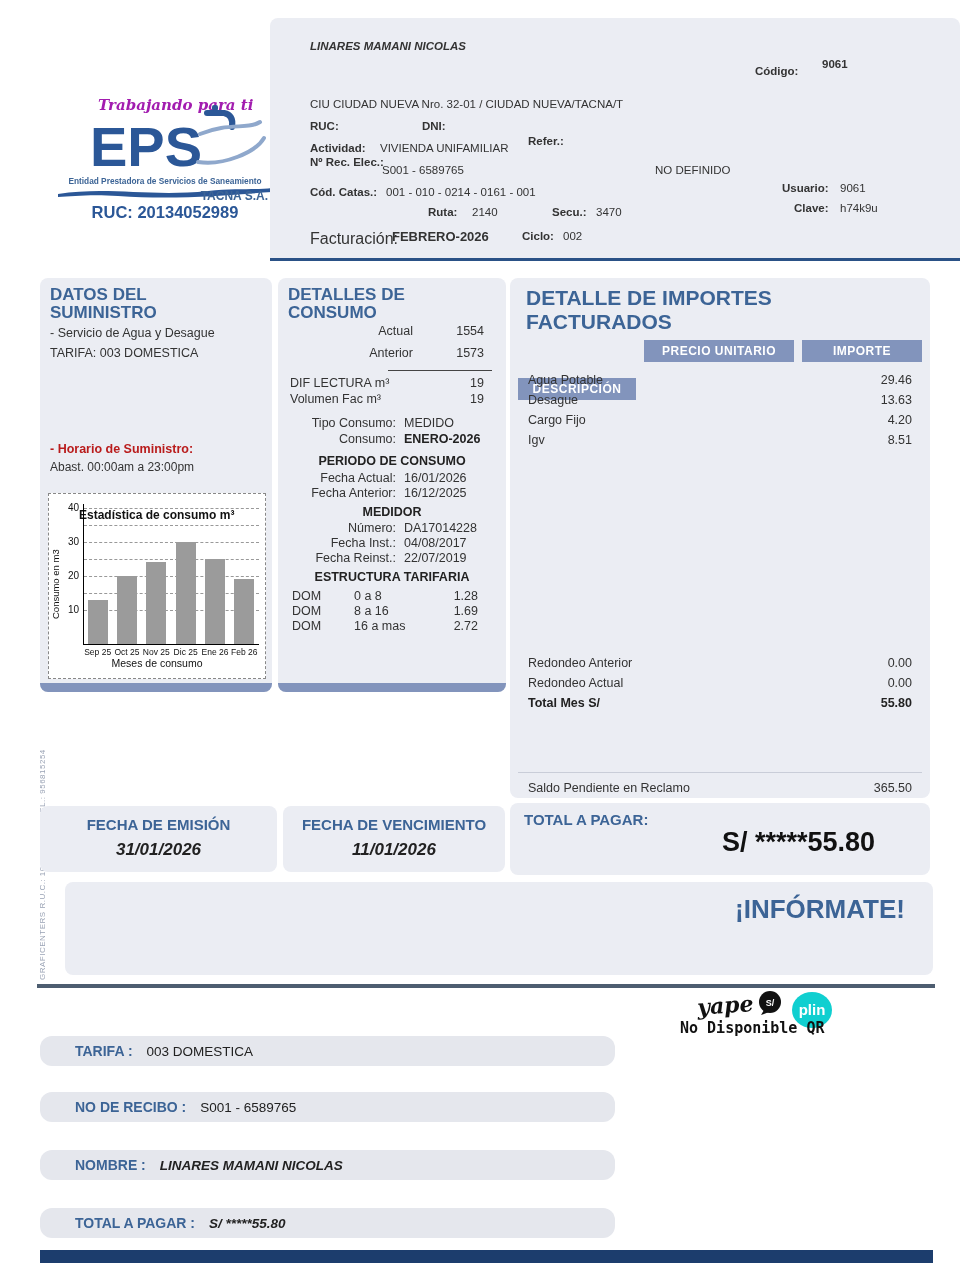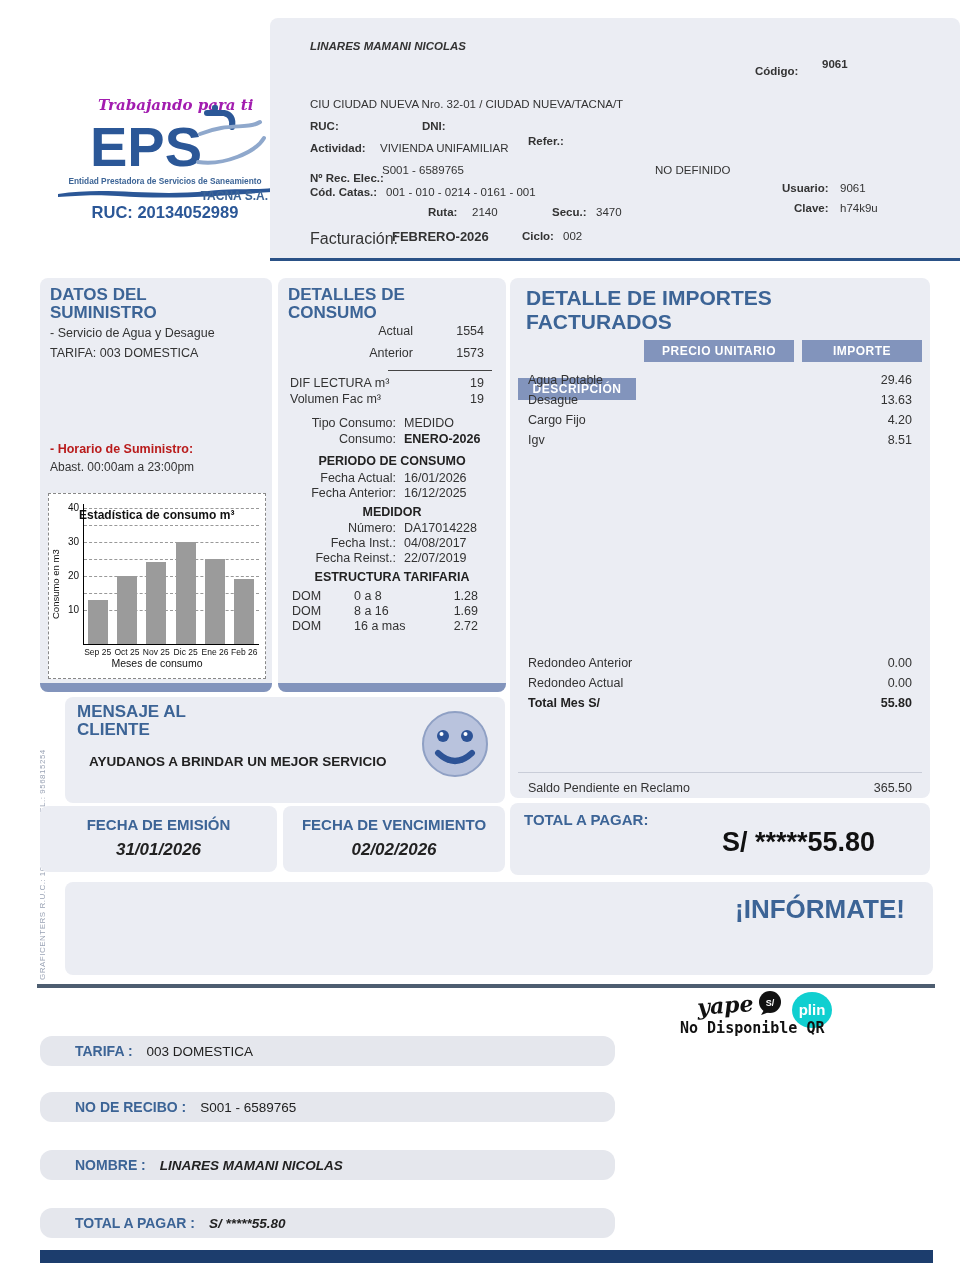--- a/index.html
+++ b/index.html
@@ -130,21 +130,21 @@
   <div class="panel" id="hdr">
     <span id="cust-name">LINARES MAMANI NICOLAS</span>
     <span id="codigo-l">Código:</span>
     <span id="codigo-v">9061</span>
     <span id="addr">CIU CIUDAD NUEVA Nro. 32-01 / CIUDAD NUEVA/TACNA/T</span>
     <span class="hb" style="left:40px;top:102px;">RUC:</span>
     <span class="hb" style="left:152px;top:102px;">DNI:</span>
     <span class="hb" style="left:258px;top:102px;margin-top:15px;">Refer.:</span>
     <span class="hb" style="left:40px;top:124px;">Actividad:</span>
     <span style="left:110px;top:124px;">VIVIENDA UNIFAMILIAR</span>
-    <span class="hb" style="left:40px;top:154px;">Nº Rec. Elec.:</span>
+    <span class="hb" style="left:40px;top:138px;">Nº Rec. Elec.:</span>
     <span style="left:112px;top:146px;">S001 - 6589765</span>
     <span style="left:385px;top:146px;">NO DEFINIDO</span>
     <span class="hb" style="left:40px;top:168px;">Cód. Catas.:</span>
     <span style="left:116px;top:168px;">001 - 010 - 0214 - 0161 - 001</span>
     <span class="hb" style="left:158px;top:188px;">Ruta:</span>
     <span style="left:202px;top:188px;">2140</span>
     <span class="hb" style="left:282px;top:188px;">Secu.:</span>
     <span style="left:326px;top:188px;">3470</span>
     <span class="hb" style="left:512px;top:164px;">Usuario:</span>
     <span style="left:570px;top:164px;">9061</span>
@@ -301,40 +301,28 @@
           <span class="lab">Total Mes S/</span>
           <span class="val">55.80</span>
         </div>
       </div>
     <div class="saldo">
       <span class="lab">Saldo Pendiente en Reclamo</span>
       <span class="val">365.50</span>
     </div>
   </div>
 
-  <div class="panel" id="mensaje">
-    <div class="sec-title">MENSAJE AL CLIENTE</div>
-    <div class="msg">AYUDANOS A BRINDAR UN MEJOR SERVICIO</div>
-    <svg class="abs" style="left:355px;top:12px;" width="70" height="70" viewBox="0 0 70 70">
-      <circle cx="35" cy="35" r="32" fill="#b9c3dd" stroke="#8fa0c4" stroke-width="2"></circle>
-      <circle cx="23" cy="27" r="6" fill="#2d5396"></circle>
-      <circle cx="47" cy="27" r="6" fill="#2d5396"></circle>
-      <circle cx="21.5" cy="25" r="2" fill="#fff"></circle>
-      <circle cx="45.5" cy="25" r="2" fill="#fff"></circle>
-      <path d="M18 44 Q35 60 52 44" stroke="#2d5396" stroke-width="6" fill="none" stroke-linecap="round"></path>
-    </svg>
-  </div>
 
   <div class="panel datebox" id="emision">
     <div class="dl">FECHA DE EMISIÓN</div>
     <div class="dv">31/01/2026</div>
   </div>
   <div class="panel datebox" id="venc">
     <div class="dl">FECHA DE VENCIMIENTO</div>
-    <div class="dv">02/02/2026</div>
+    <div class="dv">11/01/2026</div>
   </div>
   <div class="panel" id="totalbox">
     <div class="tl">TOTAL A PAGAR:</div>
     <div class="tv">S/ *****55.80</div>
   </div>
 
   <div class="panel" id="informate">
     <div class="inf">¡INFÓRMATE!</div>
   </div>
 

